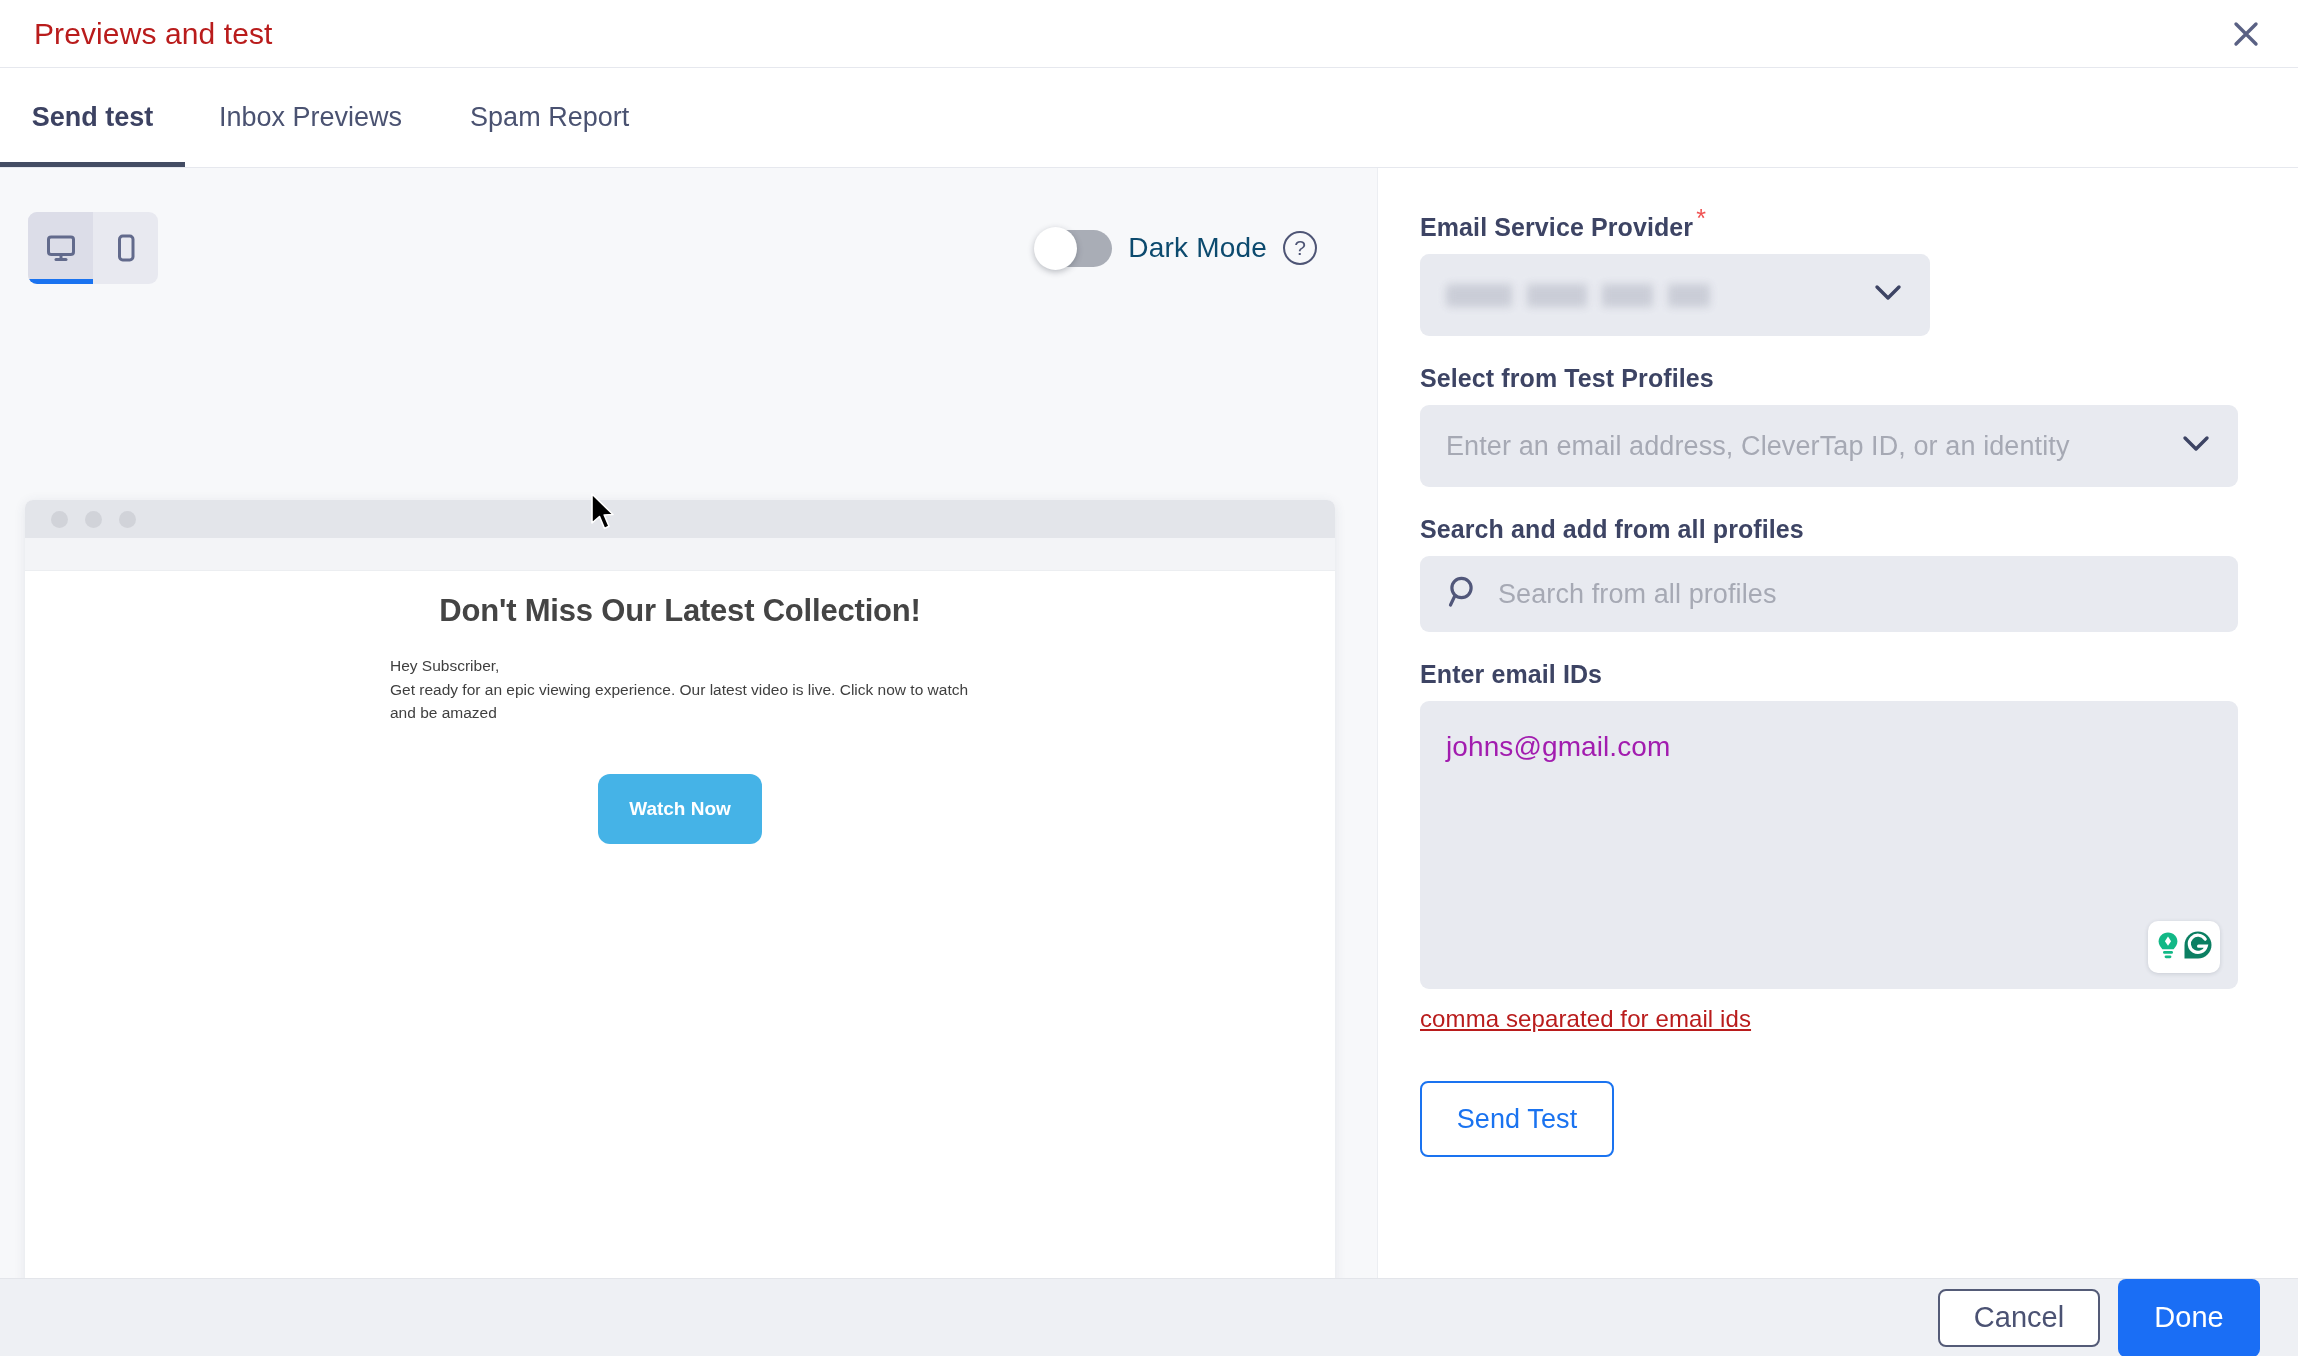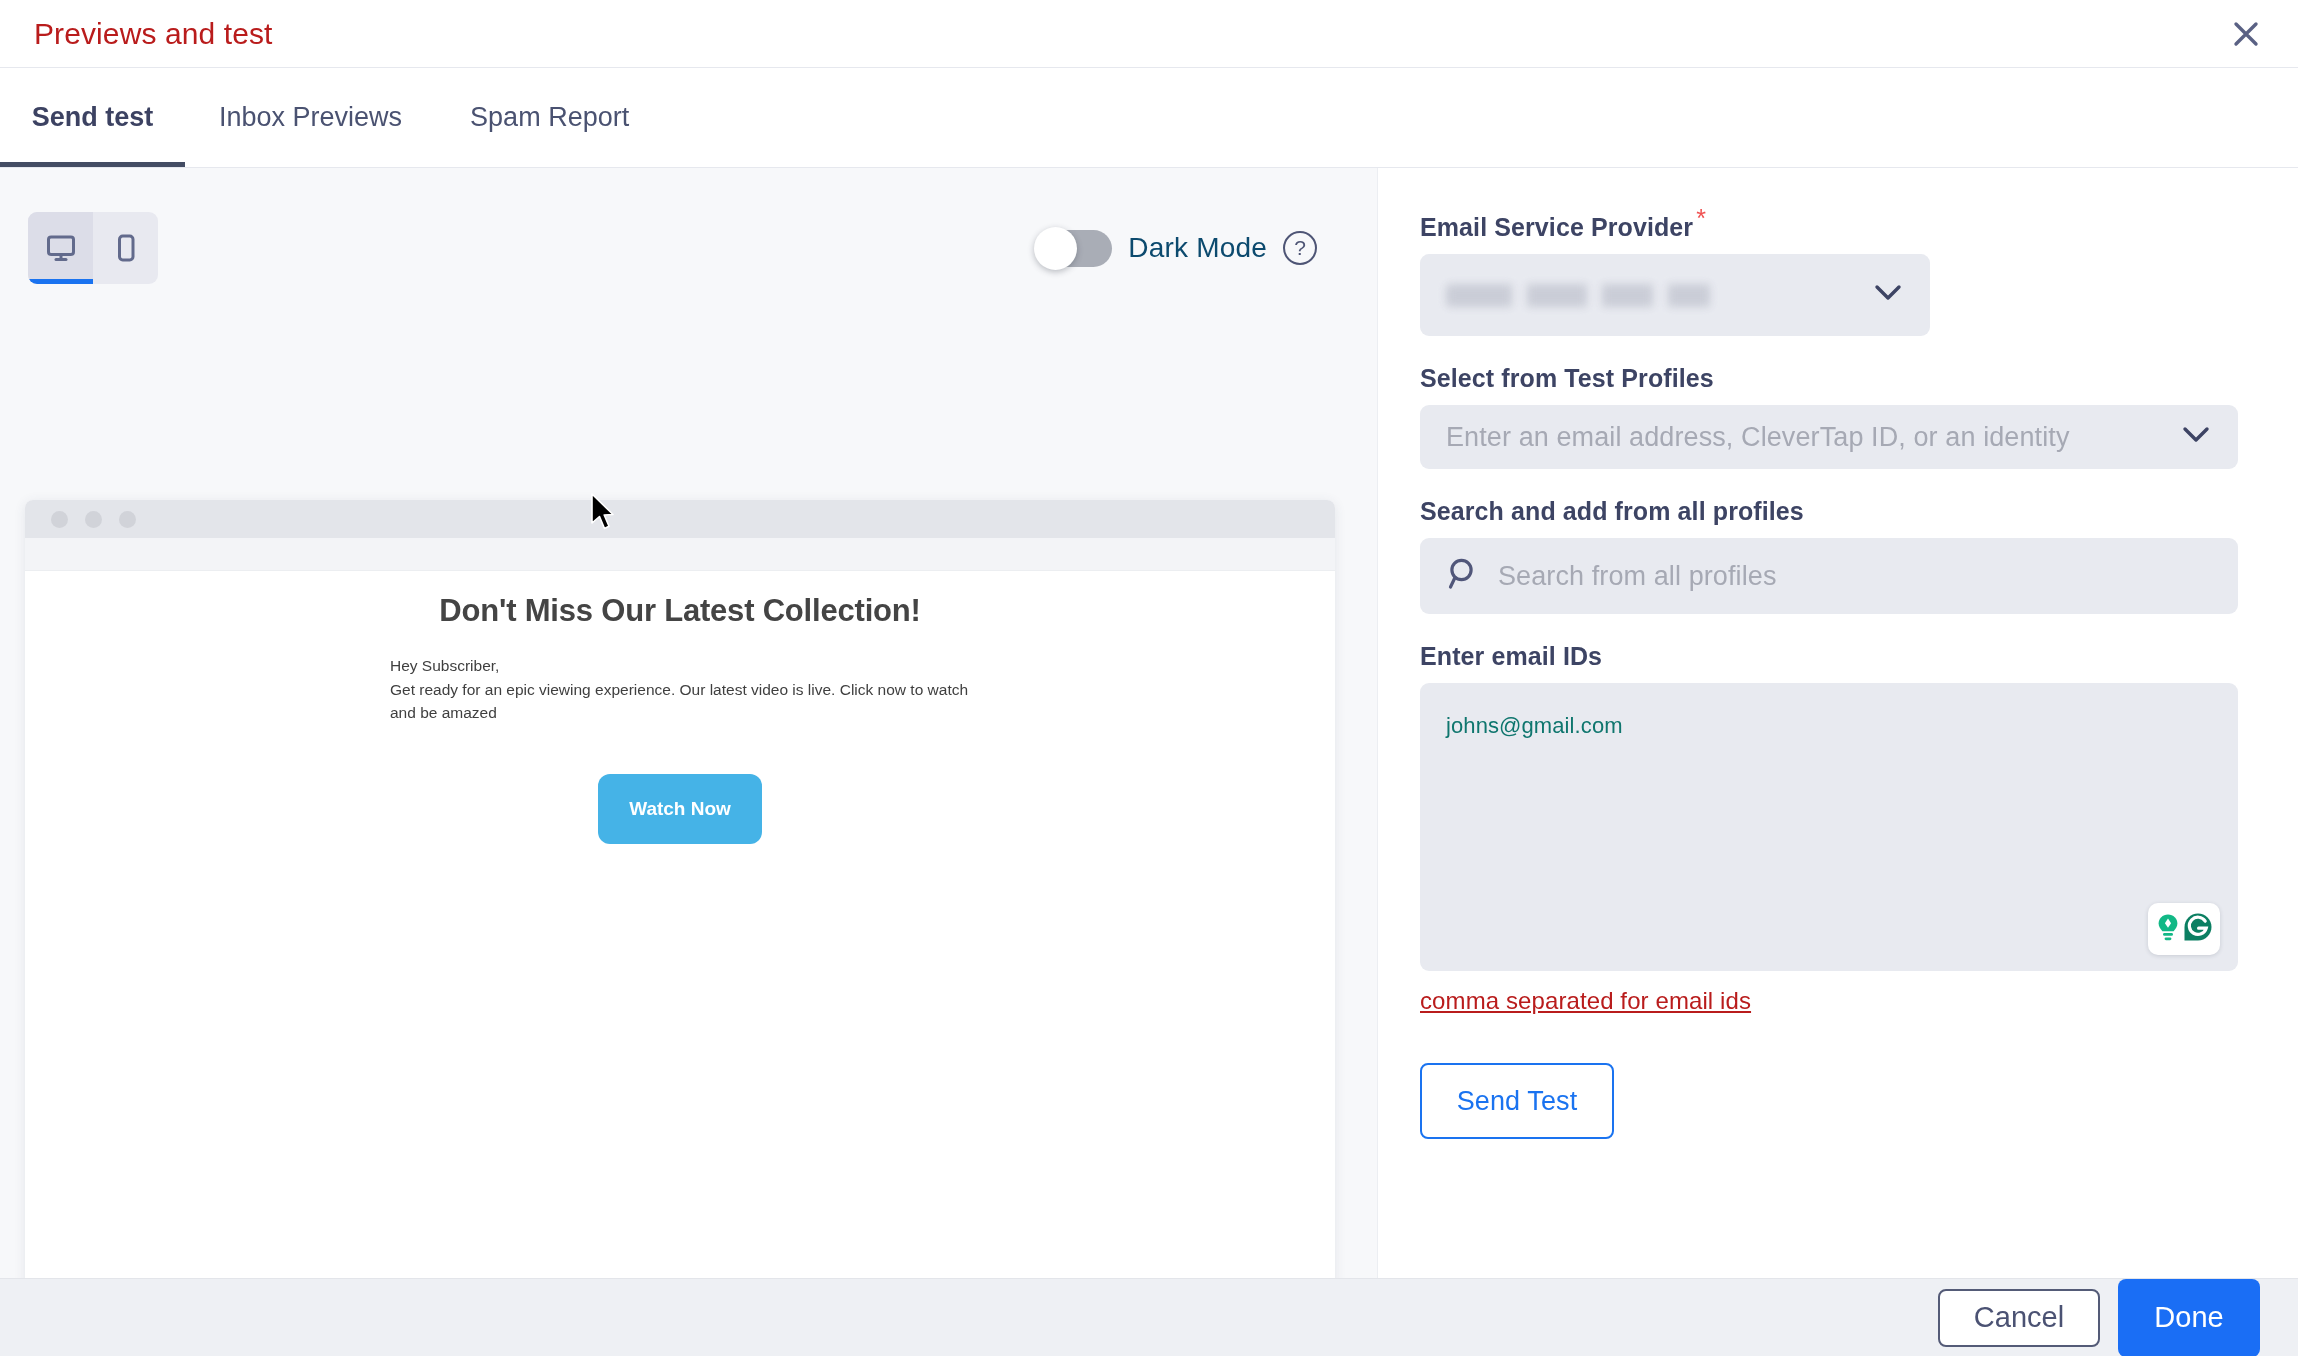--- a/index.html
+++ b/index.html
@@ -293,21 +293,21 @@
   }
   .ctl {
     background: #e8eaf0;
     border-radius: 9px;
     position: relative;
     display: flex;
     align-items: center;
     padding: 0 26px;
   }
   .ctl-esp { height: 82px; width: 510px; }
-  .ctl-profiles { height: 64px; width: 100%; }
+  .ctl-profiles { height: 82px; width: 100%; }
   .ctl-search { height: 76px; width: 100%; gap: 16px; }
   .ctl-placeholder {
     font-size: 27px;
     color: #a6a9b4;
     letter-spacing: 0.1px;
   }
   .redacted {
     height: 23px;
     width: 300px;
     border-radius: 4px;
@@ -331,22 +331,22 @@
   .textarea-box {
     background: #e8eaf0;
     border-radius: 9px;
     height: 288px;
     width: 100%;
     position: relative;
     padding: 30px 26px;
     cursor: text;
   }
   .textarea-value {
-    font-size: 22px;
-    color: #0f766e;
+    font-size: 28px;
+    color: #a21caf;
     letter-spacing: 0.1px;
   }
   .grammarly-badge {
     position: absolute;
     right: 18px;
     bottom: 16px;
     width: 72px;
     height: 52px;
     background: #ffffff;
     border-radius: 10px;

